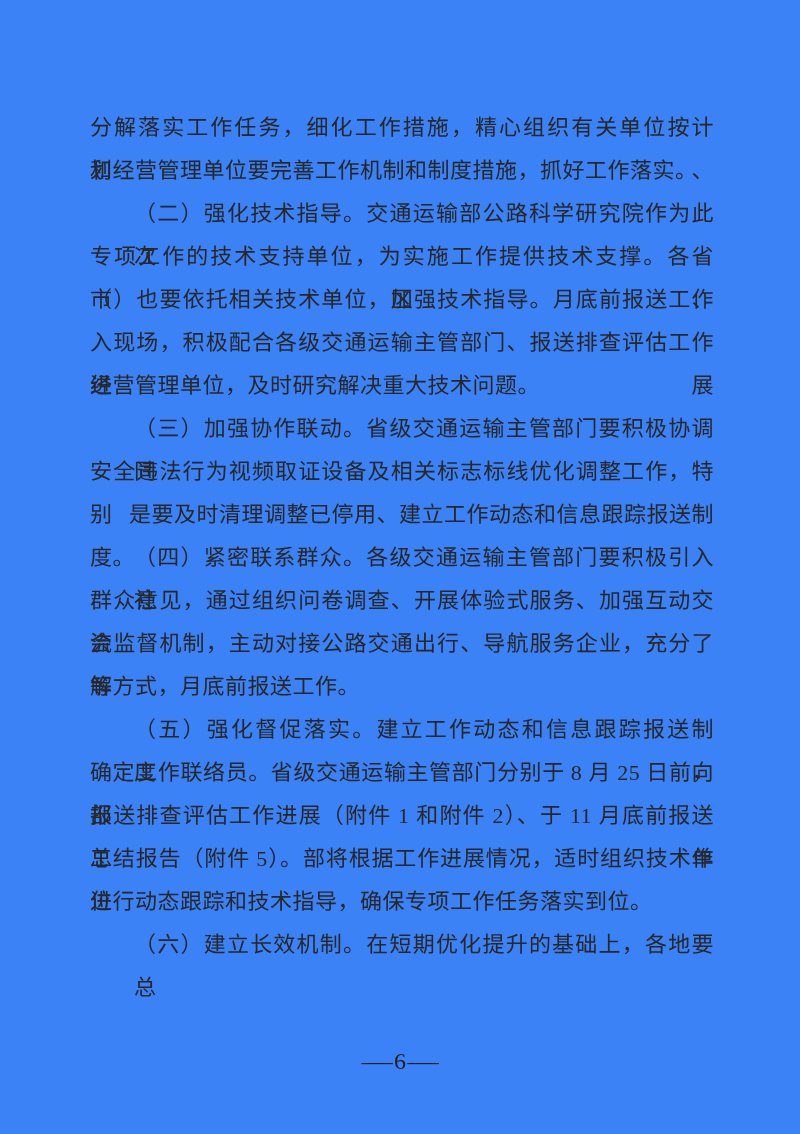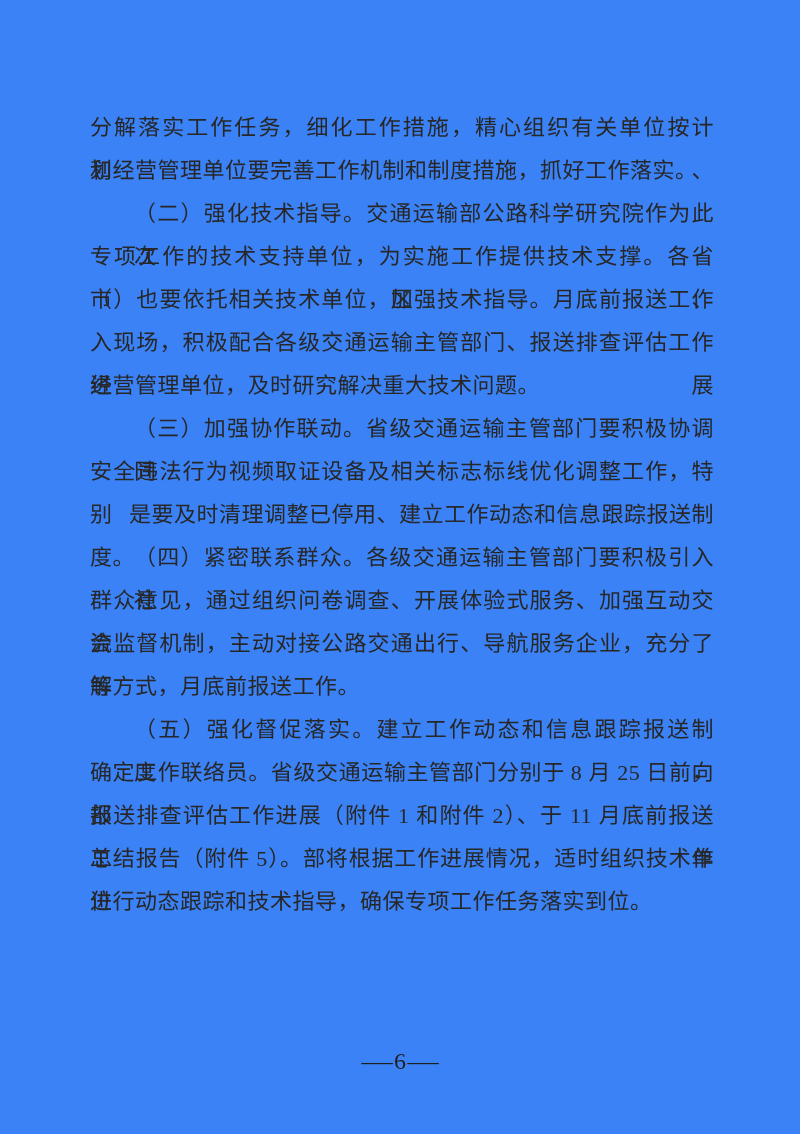--- a/index.html
+++ b/index.html
@@ -78,19 +78,20 @@
     <div class="line end">是要及时清理调整已停用、建立工作动态和信息跟踪报送制度。</div>
     <div class="line justify indent">（四）紧密联系群众。各级交通运输主管部门要积极引入社</div>
     <div class="line justify">群众意见，通过组织问卷调查、开展体验式服务、加强互动交流</div>
     <div class="line justify">会监督机制，主动对接公路交通出行、导航服务企业，充分了解</div>
     <div class="line end">等方式，月底前报送工作。</div>
     <div class="line justify indent">（五）强化督促落实。建立工作动态和信息跟踪报送制度，</div>
     <div class="line justify">确定工作联络员。省级交通运输主管部门分别于 8 月 25 日前向部</div>
     <div class="line justify">报送排查评估工作进展（附件 1 和附件 2）、于 11 月底前报送工作</div>
     <div class="line justify">总结报告（附件 5）。部将根据工作进展情况，适时组织技术单位</div>
     <div class="line end">进行动态跟踪和技术指导，确保专项工作任务落实到位。</div>
+    <div class="line justify indent">（六）建立长效机制。在短期优化提升的基础上，各地要总</div>
   </div>
 
   <div class="pagenum">
     <span class="dash">—</span><span class="num">6</span><span class="dash">—</span>
   </div>
 
 </div>
 
 </body></html>

